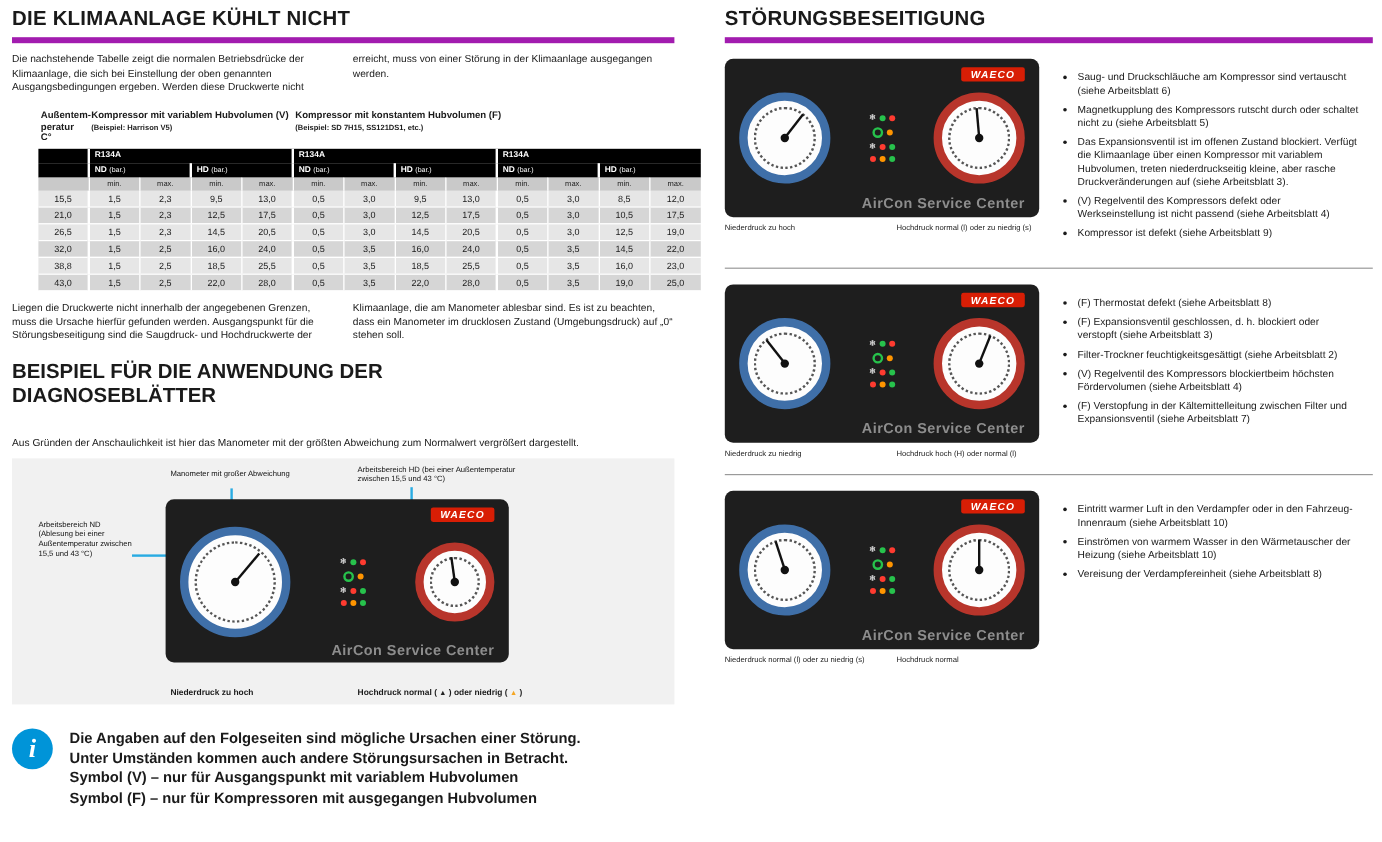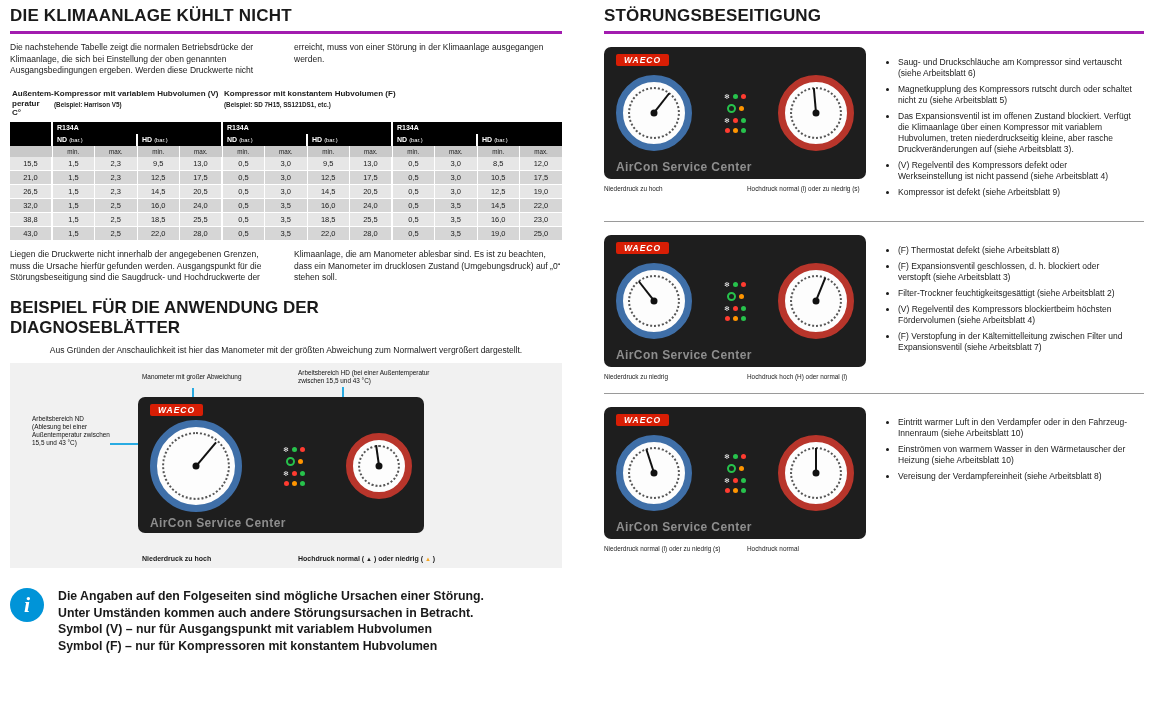--- a/index.html
+++ b/index.html
@@ -4,65 +4,65 @@
 <style>
   html,body{margin:0;padding:0;}
   body{
     width:1152px;height:702px;background:#ffffff;position:relative;overflow:hidden;
     font-family:"Liberation Sans",sans-serif;color:#1a1a1a;
   }
   .col-left{position:absolute;left:10px;top:6px;width:552px;}
   .col-right{position:absolute;left:604px;top:6px;width:540px;}
 
   
-  .h1{font-size:17px;font-weight:800;letter-spacing:.2px;padding-bottom:5px;border-bottom:3px solid #a21caf;}
+  .h1{font-size:17px;font-weight:800;letter-spacing:.2px;padding-bottom:5px;border-bottom:5px solid #a21caf;}
 
   
   .twocol{display:flex;gap:16px;font-size:8.5px;line-height:1.38;margin-top:8px;}
   .twocol > div{flex:1;}
 
   
-  table.press{width:100%;border-collapse:collapse;table-layout:fixed;margin-top:10px;font-size:7.5px;}
+  table.press{width:100%;border-collapse:collapse;table-layout:fixed;margin-top:10px;font-size:7.5px;margin-left:22px;}
   table.press col.tempcol{width:42px;}
   table.press th,table.press td{padding:2px 2px;}
   tr.hdr-top th{background:#fff;text-align:left;vertical-align:top;font-size:8px;line-height:1.2;padding-bottom:4px;}
   tr.hdr-top .sub{display:block;font-size:6.3px;font-weight:700;margin-top:2px;}
   tr.blk th{background:#000;color:#fff;text-align:left;font-size:7px;padding:2.5px 4px;border-left:2px solid #fff;}
   tr.blk th:first-child{border-left:none;}
   tr.blk .unit{font-weight:400;font-size:5.8px;margin-left:2px;}
   tr.mm th{background:#c9c9c9;font-weight:400;font-size:6.3px;color:#222;text-align:center;padding:2px 0;border-left:1px solid #fff;}
   tr.mm th:first-child{border-left:none;}
   table.press tbody td{text-align:center;border-bottom:1px solid #fff;border-left:1px solid #fff;}
   table.press tbody td:first-child{border-left:none;}
   table.press tbody tr:nth-child(odd) td{background:#e6e6e6;}
   table.press tbody tr:nth-child(even) td{background:#d6d6d6;}
   table.press tbody td.grp{border-left:2px solid #fff;}
 
   
   .h1b{font-size:17px;font-weight:800;line-height:1.18;margin-top:14px;}
-  .s2intro{font-size:8.5px;margin-top:7px;text-align:center;}
+  .s2intro{font-size:8.5px;margin-top:24px;}
 
   
   .diagram{position:relative;background:#f1f1f1;height:205px;margin-top:8px;}
   .diagram .lbl{position:absolute;font-size:6.4px;line-height:1.25;color:#111;}
   .lbl-mano{left:132px;top:10px;width:105px;}
   .lbl-hd{left:288px;top:6px;width:150px;}
   .lbl-nd{left:22px;top:52px;width:80px;}
   .blue-line{position:absolute;background:#29abe2;}
   .bl1{left:182px;top:25px;width:1.5px;height:14px;}
   .bl2{left:332px;top:24px;width:1.5px;height:14px;}
   .bl3{left:100px;top:80px;width:30px;height:1.5px;}
   .diagram .cap{position:absolute;bottom:6px;font-size:7px;font-weight:700;}
   .cap-l{left:132px;}
   .cap-r{left:288px;}
   .tri1{color:#222;font-size:6px;}
   .tri2{color:#f5a623;font-size:6px;}
 
   
-  .device{background:#1e1e1e;border-radius:7px;display:flex;flex-direction:column;align-items:flex-start;padding:7px 12px 5px;box-sizing:border-box;}
+  .device{background:#1e1e1e;border-radius:7px;display:flex;flex-direction:column;align-items:flex-end;padding:7px 12px 5px;box-sizing:border-box;}
   .dev-logo{background:#d81e05;color:#fff;font-style:italic;font-weight:700;font-size:8.5px;letter-spacing:1px;padding:1px 8px;border-radius:2px;}
   .dev-mid{display:flex;align-items:center;justify-content:space-between;width:100%;flex:1;margin:4px 0;}
   .gauge{border-radius:50%;background:#fdfdfd;position:relative;box-sizing:border-box;flex-shrink:0;}
   .gauge::before{content:"";position:absolute;inset:5px;border-radius:50%;border:2px dotted #555;}
   .gauge-blue{border:7px solid #3f6fa8;width:76px;height:76px;}
   .gauge-red{border:7px solid #b8352b;width:76px;height:76px;}
   .needle{position:absolute;left:calc(50% - 1px);bottom:50%;width:2px;height:40%;background:#111;transform-origin:50% 100%;}
   .hub{position:absolute;left:50%;top:50%;transform:translate(-50%,-50%);width:7px;height:7px;background:#111;border-radius:50%;}
   .inds{display:flex;flex-direction:column;gap:4px;align-items:center;margin:0 6px;}
   .ind-row{display:flex;gap:3px;align-items:center;}
@@ -337,21 +337,21 @@
       <span>Hochdruck normal ( </span><span class="tri1">▲</span><span> ) oder niedrig ( </span><span class="tri2">▲</span><span> )</span>
     </div>
   </div>
 
   <div class="infobox">
     <div class="info-icon">i</div>
     <div class="info-text">
       <div>Die Angaben auf den Folgeseiten sind mögliche Ursachen einer Störung.</div>
       <div>Unter Umständen kommen auch andere Störungsursachen in Betracht.</div>
       <div>Symbol (V) – nur für Ausgangspunkt mit variablem Hubvolumen</div>
-      <div>Symbol (F) – nur für Kompressoren mit konstantem Hubvolumen</div>
+      <div>Symbol (F) – nur für Kompressoren mit ausgegangen Hubvolumen</div>
     </div>
   </div>
 
 </div>
 
 <div class="col-right">
 
   <div class="h1">STÖRUNGSBESEITIGUNG</div>
 
 

